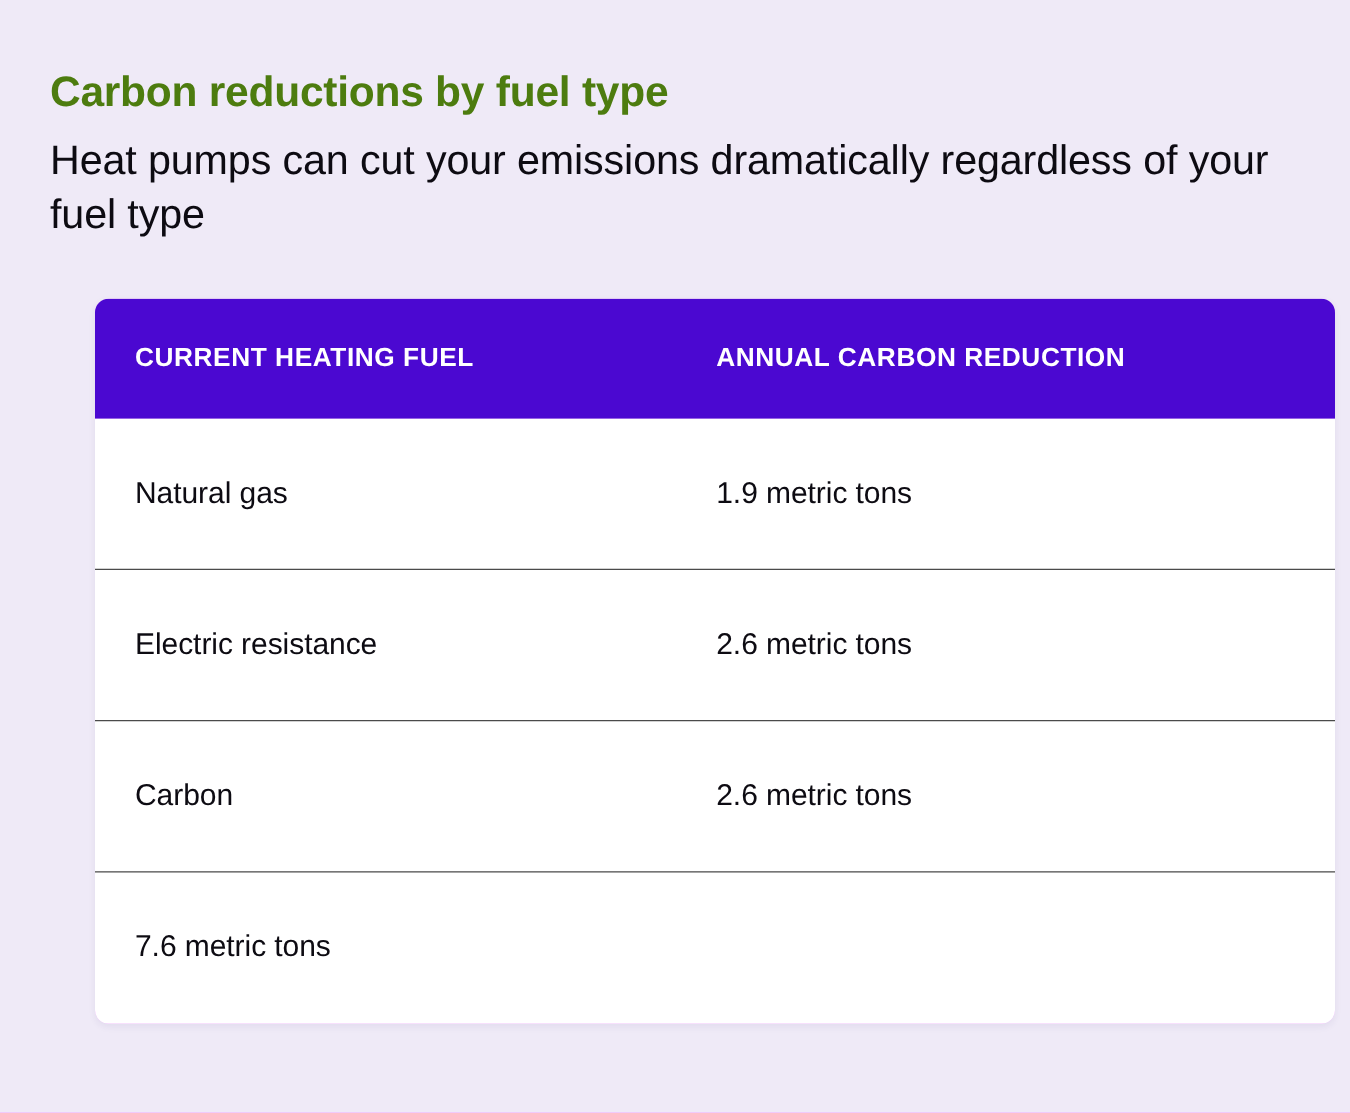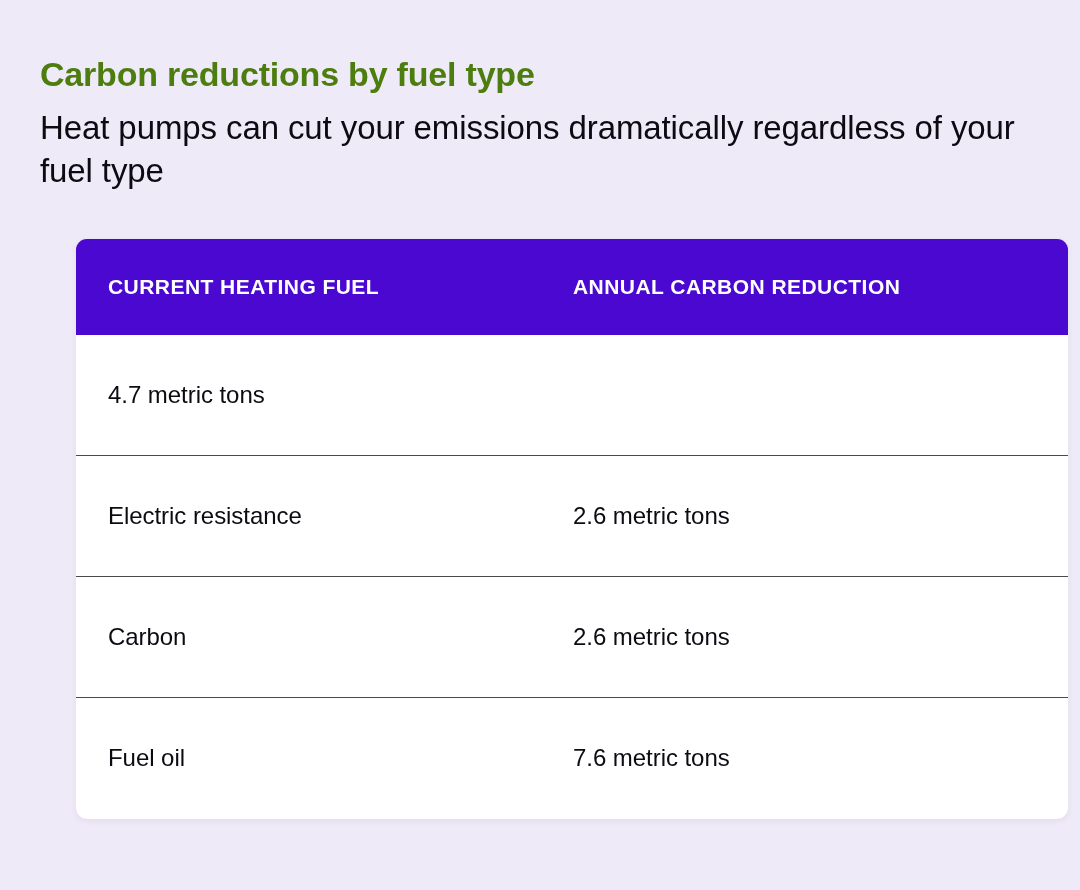--- a/index.html
+++ b/index.html
@@ -109,33 +109,33 @@
   <div class="table-card">
 
     <div class="table-header-row">
       <div class="th col-fuel">CURRENT HEATING FUEL</div>
       <div class="th col-value">ANNUAL CARBON REDUCTION</div>
     </div>
 
     <div class="table-body">
 
       <div class="table-row">
-        <div class="td col-value">4.7 metric tons</div>
+        <div class="td col-fuel">Natural gas</div>
+        <div class="td col-value">1.9 metric tons</div>
       </div>
 
       <div class="table-row">
         <div class="td col-fuel">Electric resistance</div>
         <div class="td col-value">2.6 metric tons</div>
       </div>
 
       <div class="table-row">
         <div class="td col-fuel">Carbon</div>
         <div class="td col-value">2.6 metric tons</div>
       </div>
 
       <div class="table-row">
-        <div class="td col-fuel">Fuel oil</div>
         <div class="td col-value">7.6 metric tons</div>
       </div>
 
     </div>
   </div>
 </div>
 
 </body></html>

